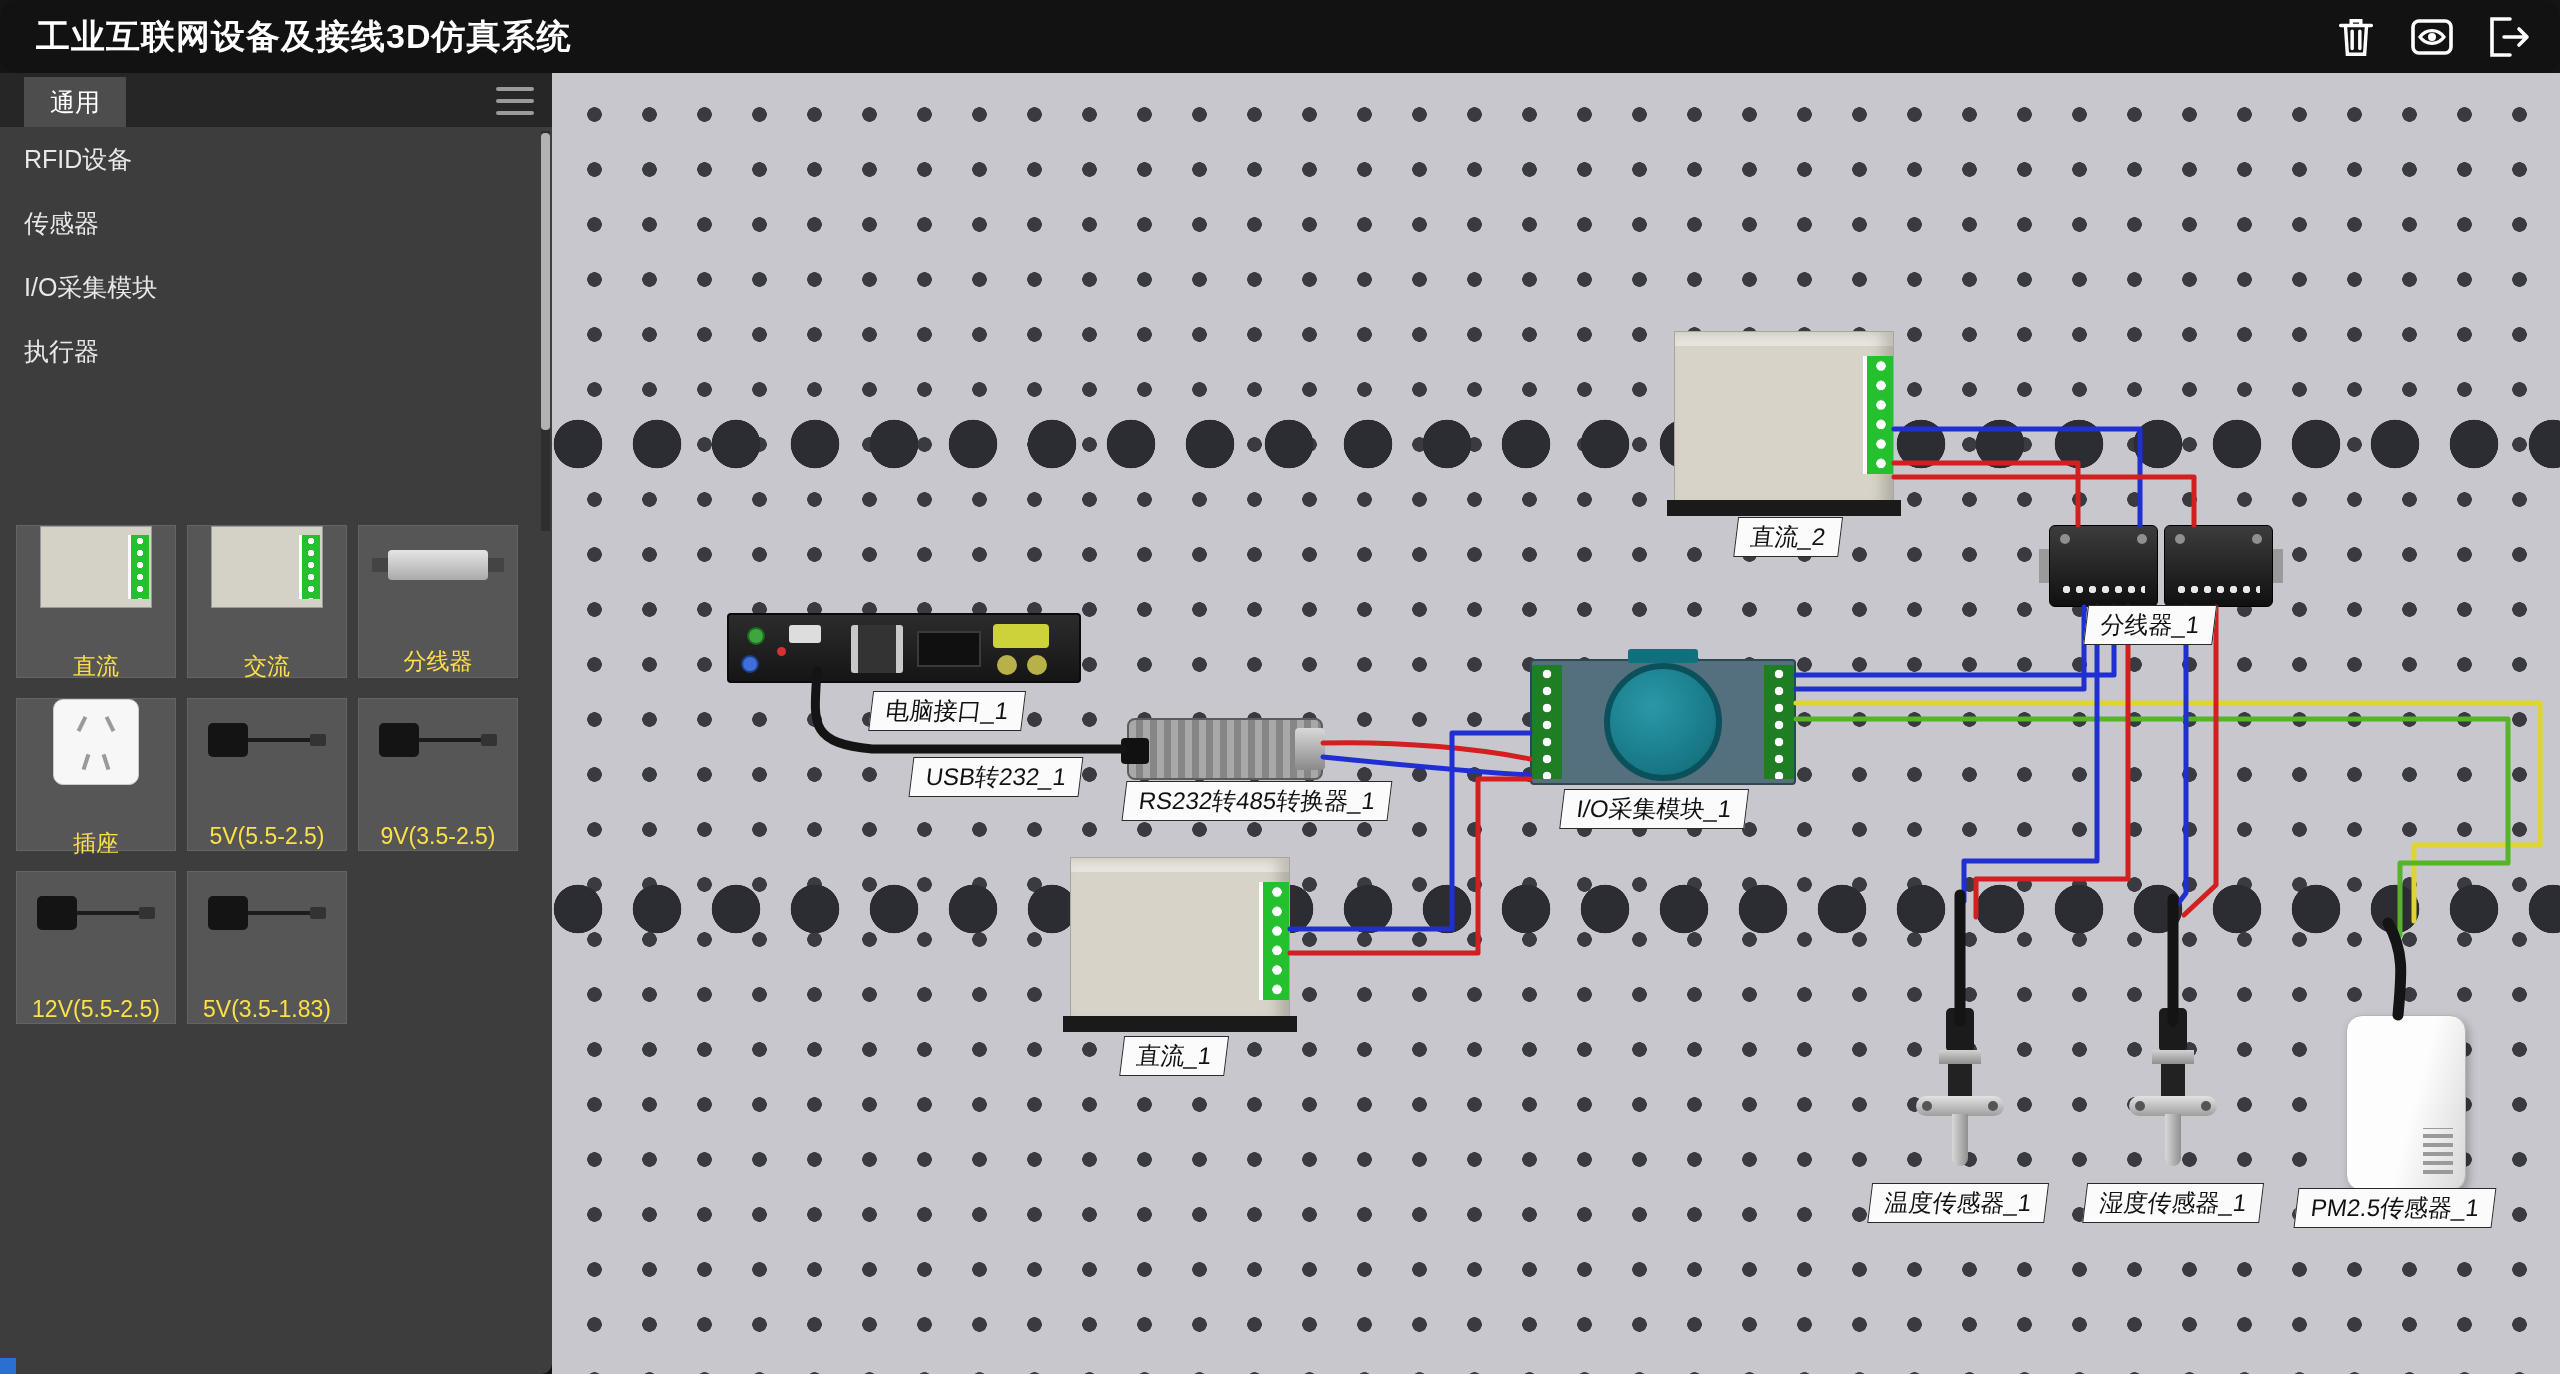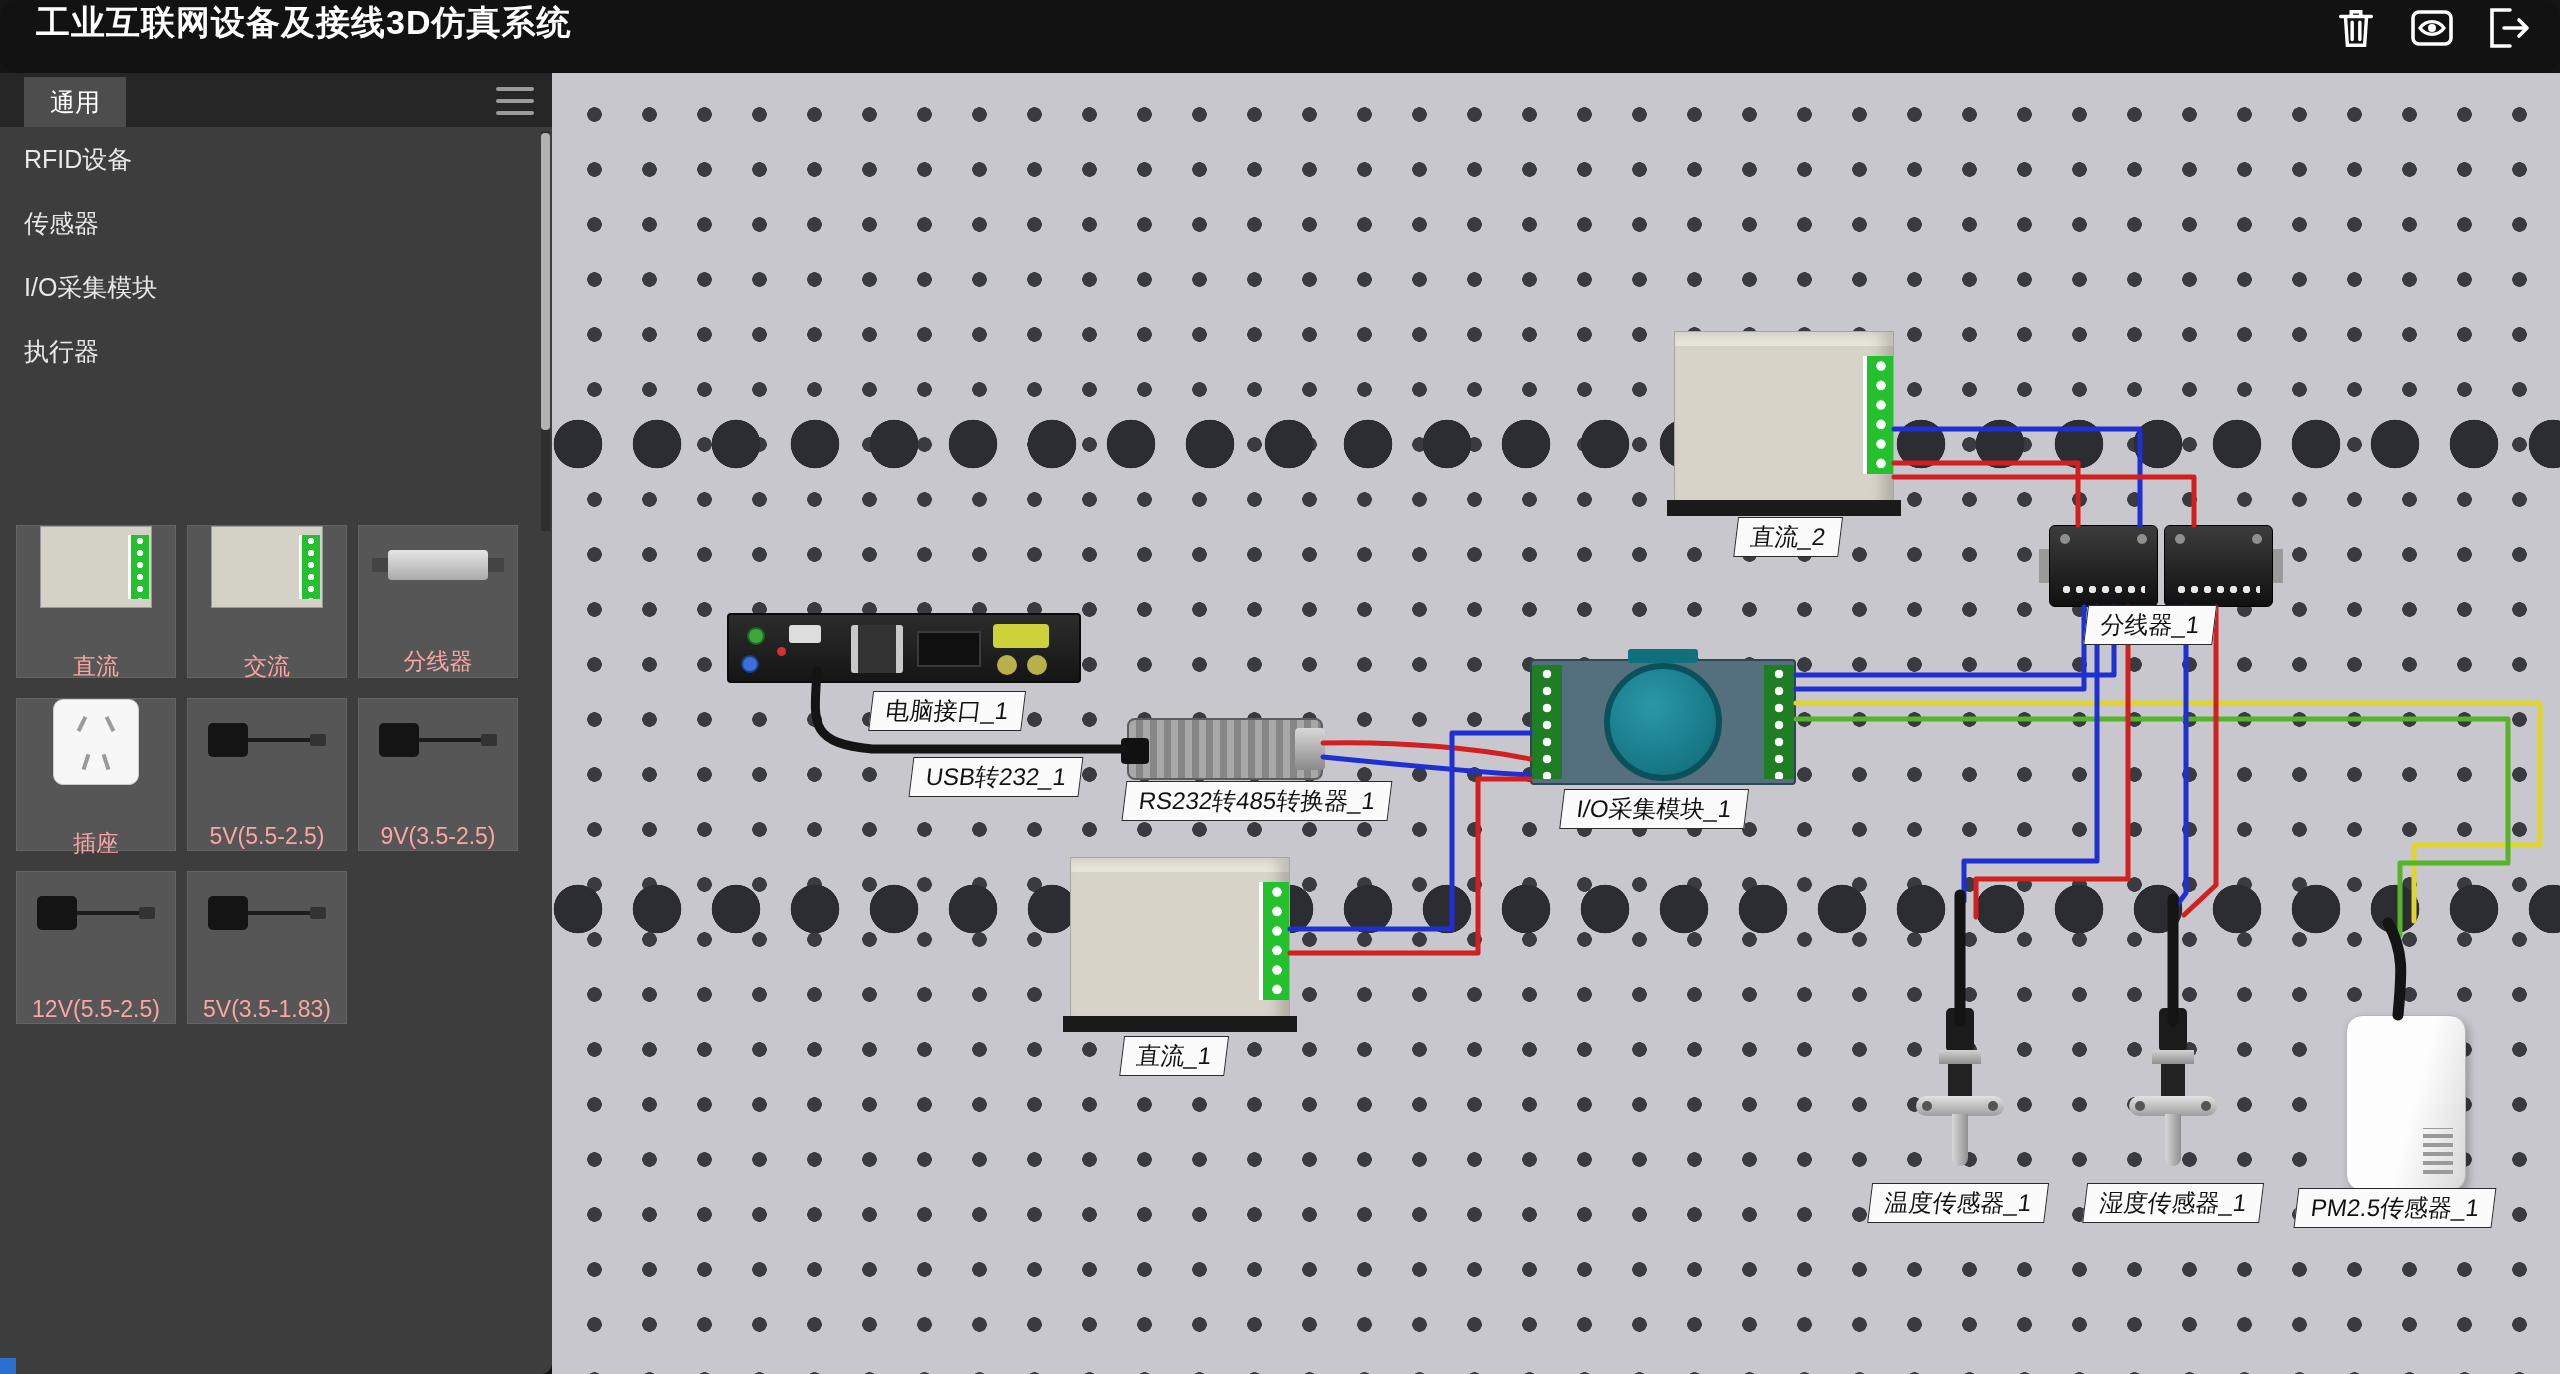--- a/index.html
+++ b/index.html
@@ -1,21 +1,21 @@
 <!DOCTYPE html>
 <html><head>
 <meta charset="utf-8">
 <style>
   * { margin:0; padding:0; box-sizing:border-box; }
   html,body { width:2560px; height:1374px; overflow:hidden; background:#141414;
               font-family:"Liberation Sans", sans-serif; }
 
   
   .topbar { position:absolute; left:0; top:0; width:2560px; height:73px;
-            background:#121212; display:flex; z-index:20;border-radius:20px; }
+            background:#121212; display:flex; align-items:center; z-index:20;border-radius:20px; }
   .title { color:#fff; font-size:34px; font-weight:bold; padding-left:36px; letter-spacing:1px; }
   .topbar-icons { margin-left:auto; display:flex; gap:20px; padding-right:24px; }
   .tb-icon { width:56px; height:56px; display:flex; align-items:center; justify-content:center; cursor:pointer; }
 
   
   .sidebar { position:absolute; left:0; top:73px; width:552px; height:1301px;
              background:#3d3d3d; z-index:15;border-radius:11px; }
   .tabrow { position:relative; height:54px; background:#262626; }
   .tab { position:absolute; left:24px; top:4px; height:50px; line-height:50px;
          padding:0 26px; background:#4d4d4d; color:#fff; font-size:25px; cursor:pointer; }
@@ -28,21 +28,21 @@
                font-size:25px; cursor:pointer; }
   .scroll-track { position:absolute; right:2px; top:4px; width:9px; height:400px; background:#2e2e2e; }
   .scroll-thumb { position:absolute; right:2px; top:6px; width:9px; height:297px;
                   background:#b2b2b2; border-radius:4px; }
 
   .cards { position:absolute; left:16px; top:452px; width:505px;
            display:grid; grid-template-columns:repeat(3,160px); gap:20px 11px; }
   .card { width:160px; height:153px; background:#565656; border:1px solid #646464;
           cursor:pointer; display:flex; flex-direction:column; }
   .thumb { height:112px; position:relative; display:flex; align-items:center; justify-content:center; }
-  .card-label { color:#fca5a5; font-size:23px; text-align:center;margin-top:43px; }
+  .card-label { color:#fde047; font-size:23px; text-align:center;margin-top:43px; }
 
   .t-psu { width:112px; height:82px; background:#d4d1c6; border:1px solid #999; position:relative; }
   .t-psu::after { content:""; position:absolute; right:2px; top:8px; width:18px; height:64px;
                   background:#24c02e; border-left:3px solid #fff;
                   background-image:radial-gradient(circle at 9px 6px,#fff 3px,transparent 3.5px);
                   background-size:18px 12px; }
   .t-socket { width:86px; height:86px; background:#f7f7f7; border:1px solid #ccc; border-radius:10px; position:relative; }
   .t-socket i { position:absolute; width:4px; height:16px; background:#9a9a9a; }
   .t-socket .s1 { top:16px; left:26px; transform:rotate(26deg); }
   .t-socket .s2 { top:16px; right:26px; transform:rotate(-26deg); }

